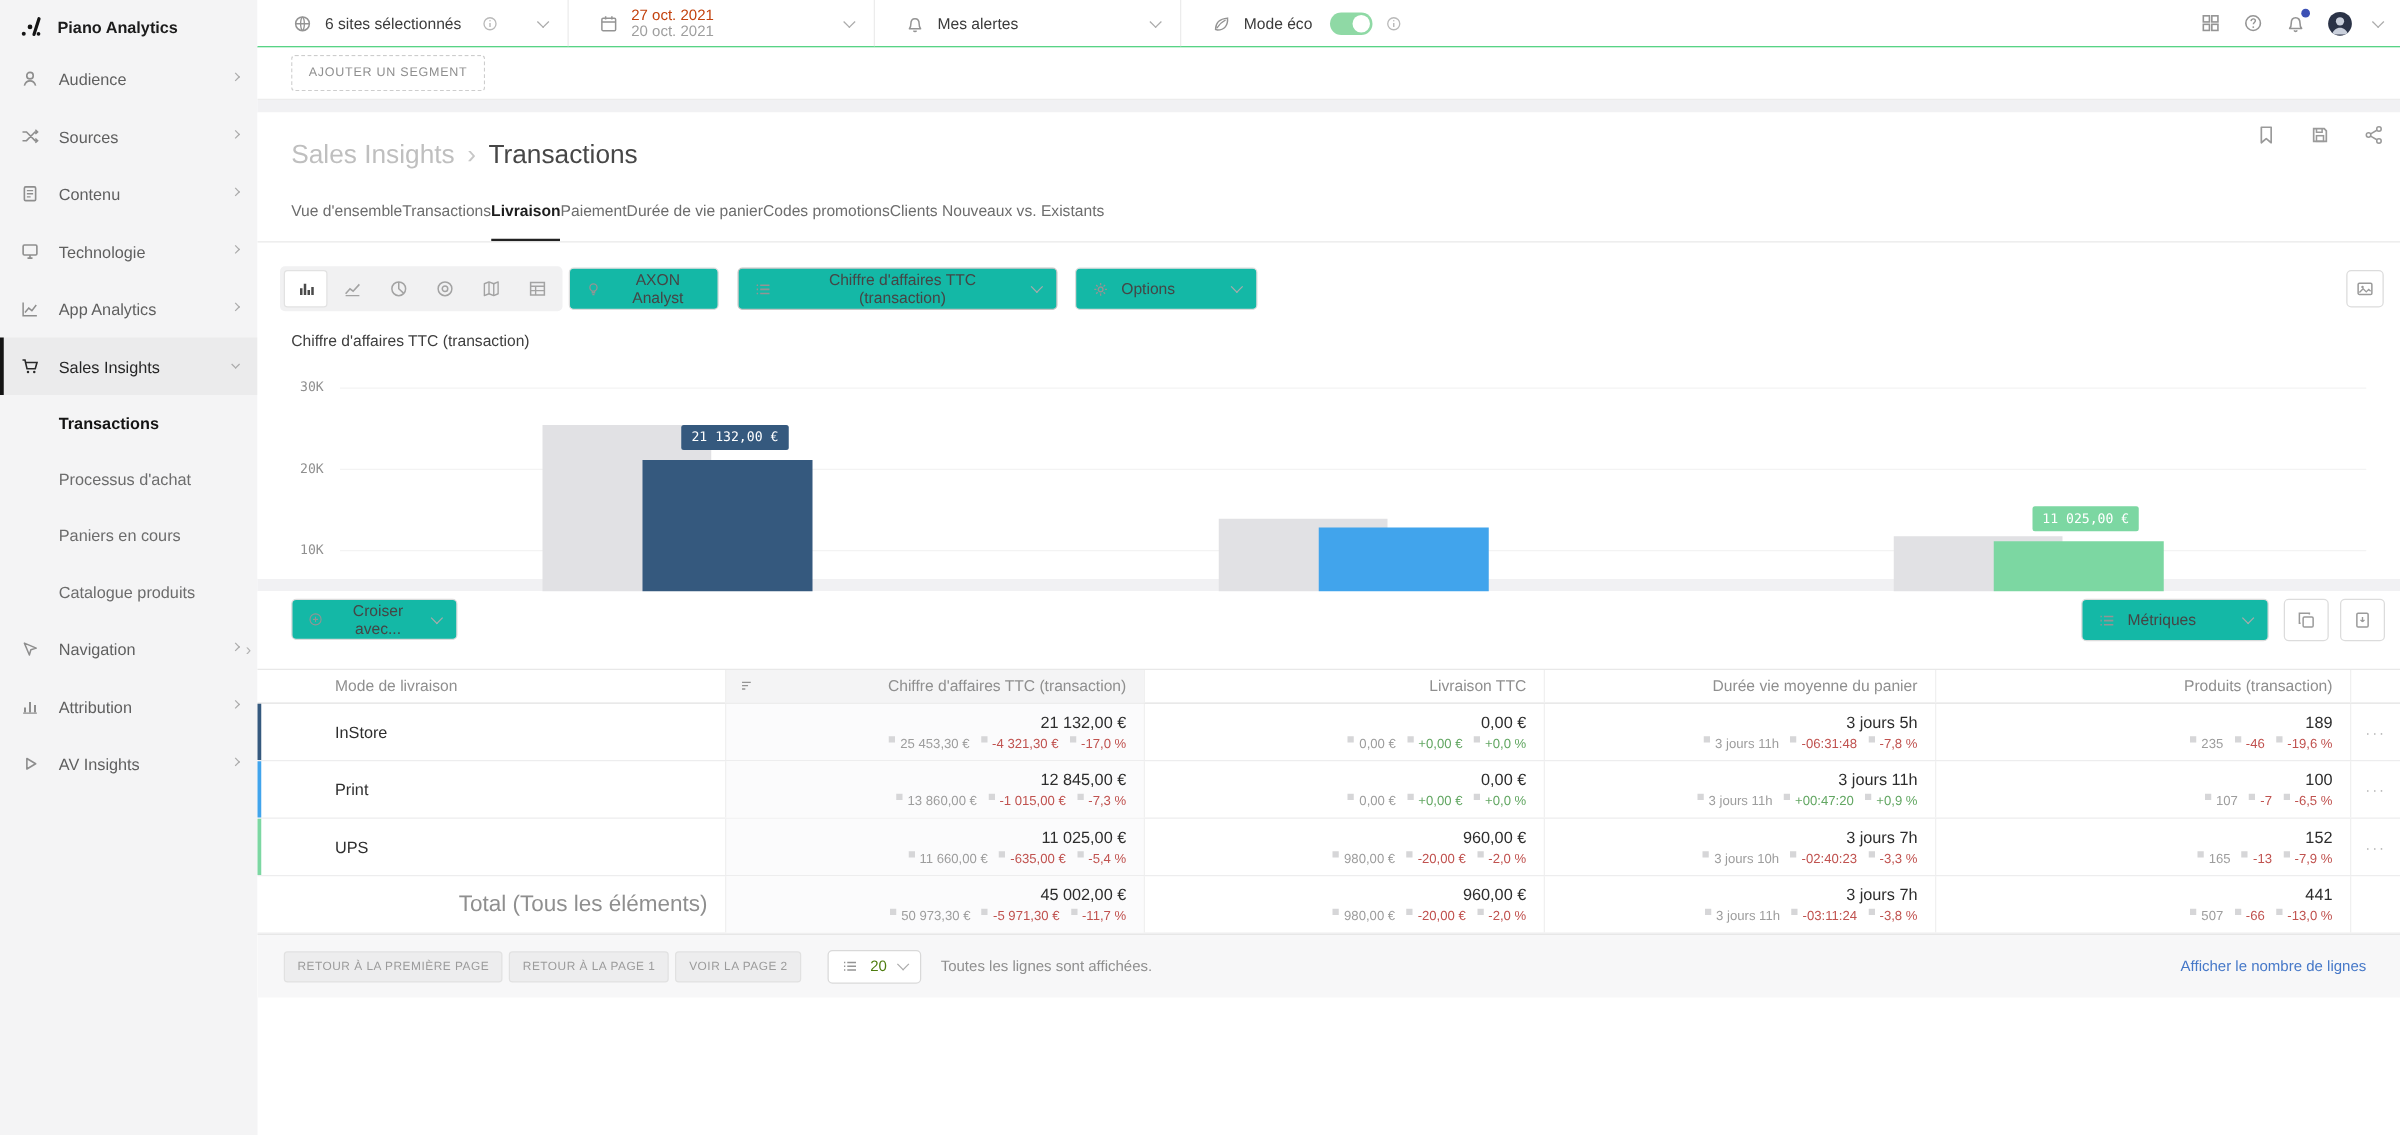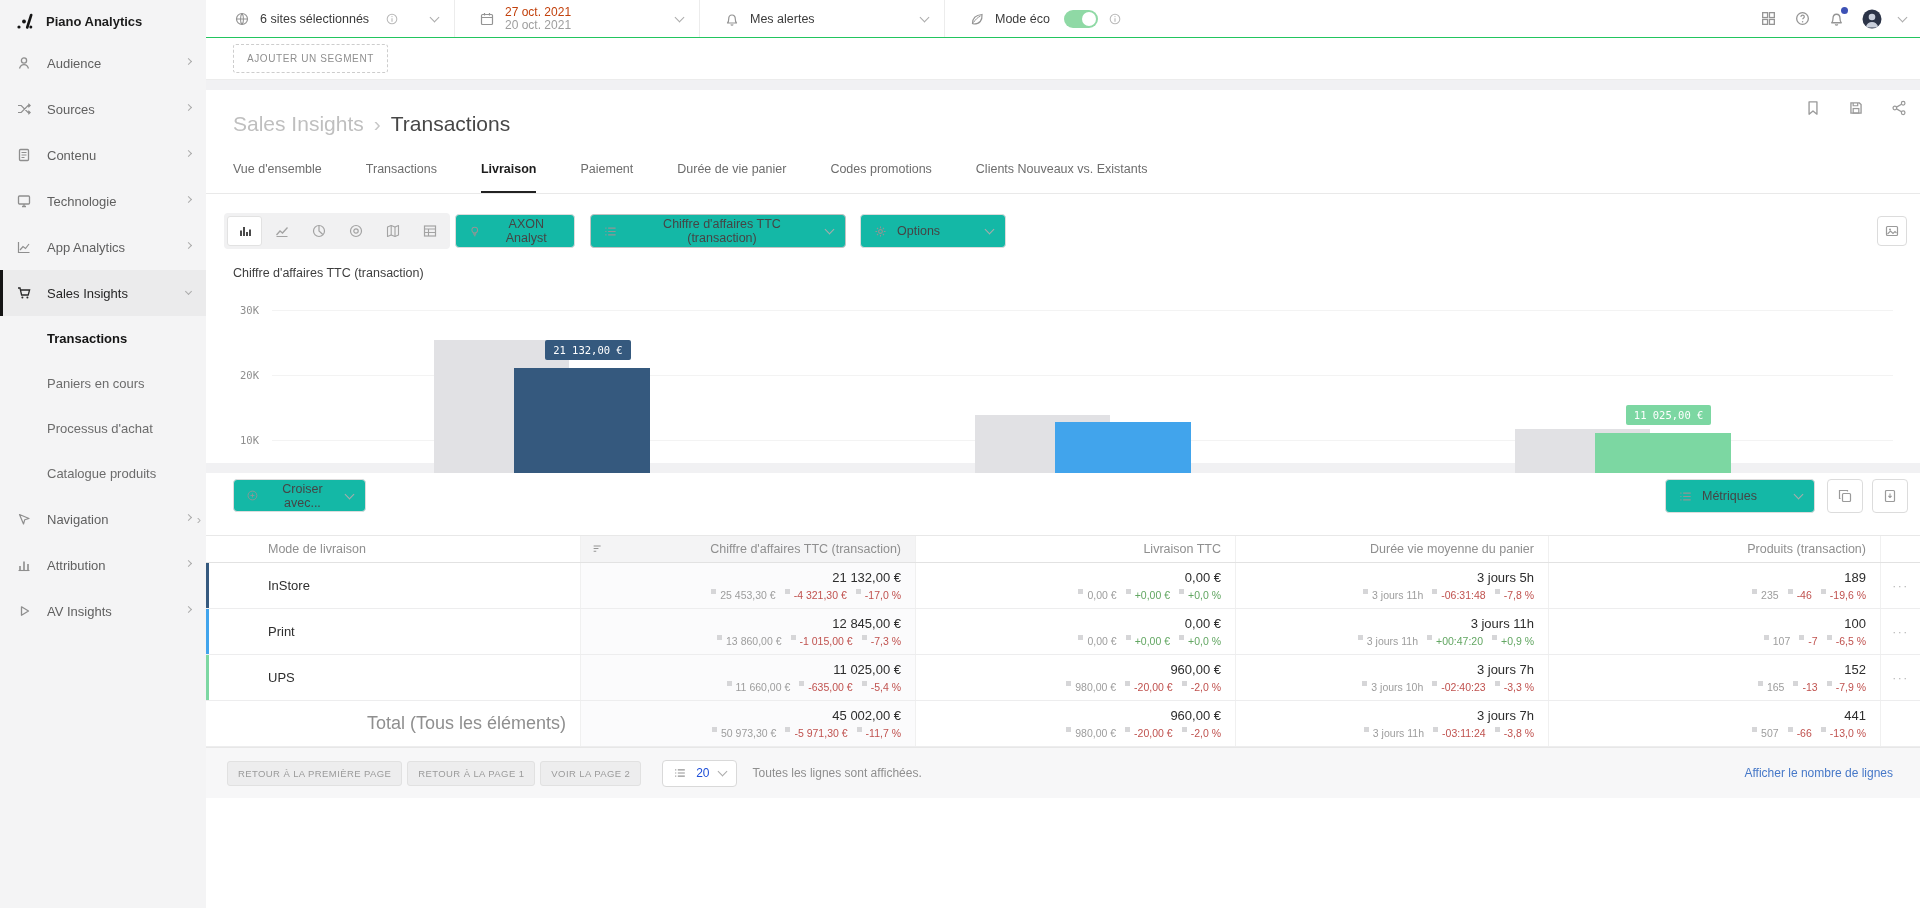--- a/index.html
+++ b/index.html
@@ -52,21 +52,21 @@
   .band{height:10px;background:#f1f1f3;}
 
   
   .card1{position:relative;background:#fff;height:373px;}
   .card-icons{position:absolute;top:9px;right:12px;display:flex;gap:25px;color:#9a9a9a;}
   .card-icons .cico{cursor:pointer;}
   .breadcrumb{position:absolute;left:27px;top:22px;font-size:21px;}
   .bc-section{color:#bfbfbf;}
   .bc-sep{color:#c7c7c7;margin:0 10px;}
   .bc-page{color:#474747;}
-  .tabs{position:absolute;left:27px;top:72px;display:flex;gap:44px;align-items:center;}
+  .tabs{position:absolute;left:27px;top:72px;display:flex;align-items:center;}
   .tab{font-size:12.5px;color:#6d6d6d;height:31px;cursor:pointer;}
   .tab.active{color:#1d1d1d;font-weight:700;border-bottom:2px solid #222;}
   .tabs-border{position:absolute;left:0;right:0;top:103px;border-bottom:1px solid #e9e9e9;}
 
   .seg-control{position:absolute;left:18px;top:123px;width:226px;height:36px;background:#f1f1f2;border-radius:4px;display:flex;align-items:center;padding:0 3px;gap:2px;}
   .seg-cell{width:35px;height:30px;display:flex;align-items:center;justify-content:center;color:#a3a3a3;border-radius:3px;cursor:pointer;}
   .seg-cell.active{background:#fff;border:1px solid #e2e2e2;color:#4a4a4a;}
   .btn{display:flex;align-items:center;gap:9px;background:#14b8a6;border:1px solid #dcdcdc;border-radius:4px;font-size:12.5px;color:#454545;padding:0 12px;cursor:pointer;font-family:inherit;}
   .btn-axon{position:absolute;left:249px;top:124px;height:34px;width:120px;}
   .dd-metric{position:absolute;left:384px;top:124px;height:34px;width:256px;border-color:#c3c3c3;}
@@ -105,21 +105,21 @@
   .subs{display:flex;gap:9px;font-size:10.5px;align-items:center;}
   .sub{display:flex;align-items:flex-start;gap:4px;white-space:nowrap;}
   .bullet{width:5px;height:5px;background:#d6d6d8;flex:none;}
   .prev{color:#9d9d9d;}
   .neg{color:#c0524f;}
   .pos{color:#63a763;}
   .td-more{display:flex;align-items:center;justify-content:center;color:#b5b5b5;letter-spacing:1.5px;font-size:12px;cursor:pointer;border-left:1px solid #f0f0f0;}
 
   .pagination{position:absolute;left:0;bottom:0;width:1714px;height:51px;background:#f7f7f8;border-top:1px solid #e7e7e7;display:flex;align-items:center;padding-left:21px;}
   .pg-btn{background:#ededee;border:1px solid #e1e1e1;border-radius:3px;color:#9b9b9b;font-size:9.5px;letter-spacing:.4px;padding:6px 10px;margin-right:5px;cursor:pointer;font-family:inherit;white-space:nowrap;}
-  .pg-dd{display:flex;align-items:center;gap:9px;background:#fff;border:1px solid #d9d9d9;border-radius:4px;height:27px;padding:0 10px;margin-left:16px;font-size:12px;color:#1d4ed8;cursor:pointer;}
+  .pg-dd{display:flex;align-items:center;gap:9px;background:#fff;border:1px solid #d9d9d9;border-radius:4px;height:27px;padding:0 10px;margin-left:16px;font-size:12px;color:#4d7c0f;cursor:pointer;}
   .pg-status{margin-left:16px;font-size:12px;color:#8f8f8f;}
   .pg-link{margin-left:auto;margin-right:27px;font-size:12px;color:#4678c8;cursor:pointer;}
 </style>
 </head>
 <body>
 
 <svg width="0" height="0" style="position:absolute">
   <defs>
     <symbol id="i-user" viewBox="0 0 16 16">
         <circle cx="8" cy="5.5" r="2.6" fill="none" stroke="currentColor" stroke-width="1.3"></circle>
@@ -308,24 +308,24 @@
     <svg class="nico">
         <use href="#i-cart"></use>
       </svg>
     <span>Sales Insights</span>
       <span class="chev sm"></span>
   </div>
   <div class="sub-item active">
       <span>Transactions</span>
     </div>
   <div class="sub-item">
+      <span>Processus d'achat</span>
+    </div>
+  <div class="sub-item">
       <span>Paniers en cours</span>
-    </div>
-  <div class="sub-item">
-      <span>Processus d'achat</span>
     </div>
   <div class="sub-item">
       <span>Catalogue produits</span>
     </div>
   <div class="nav-item">
     <svg class="nico">
         <use href="#i-navarrow"></use>
       </svg>
     <span>Navigation</span>
       <span class="chev r sm"></span>

